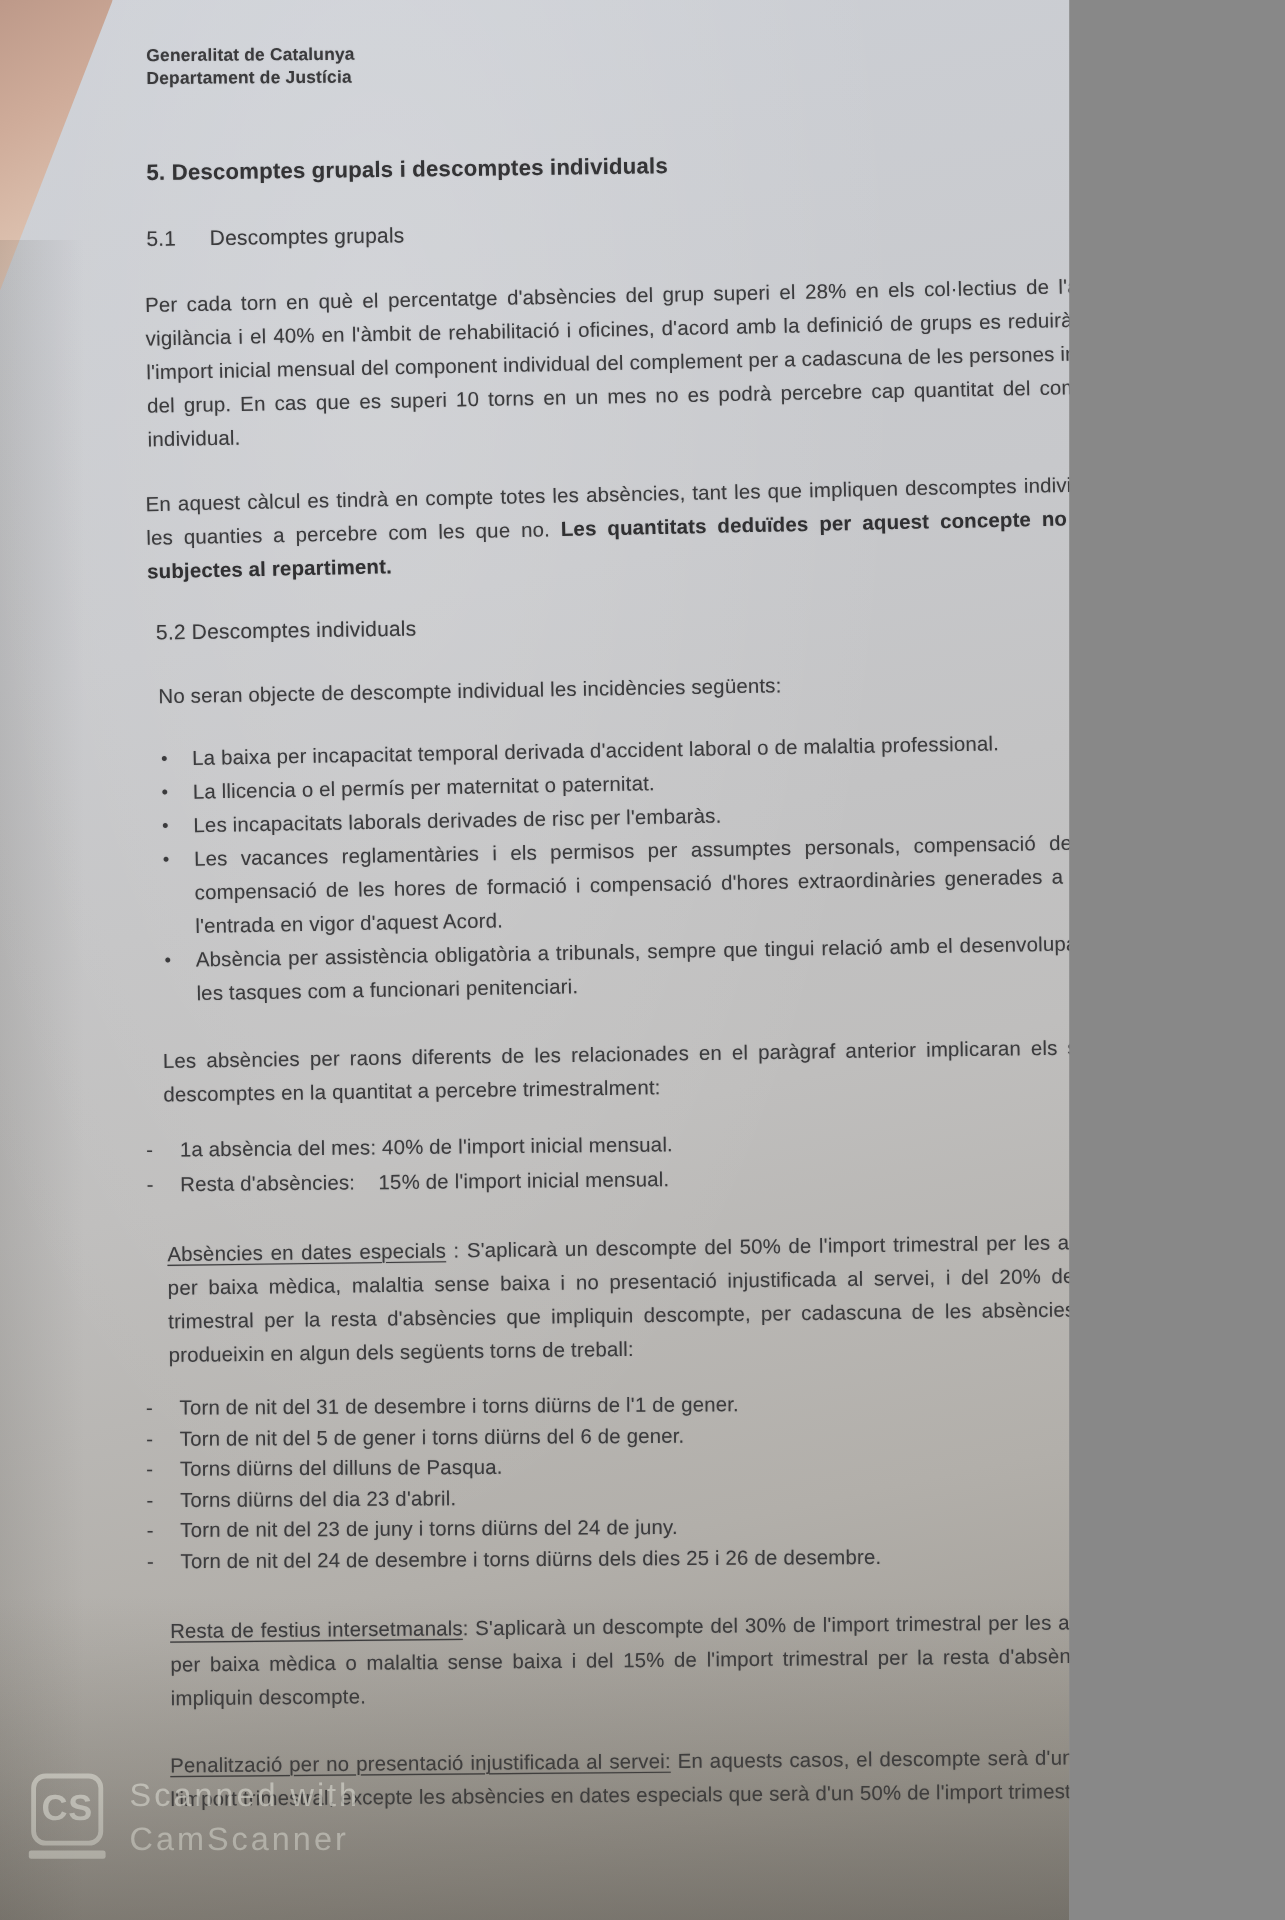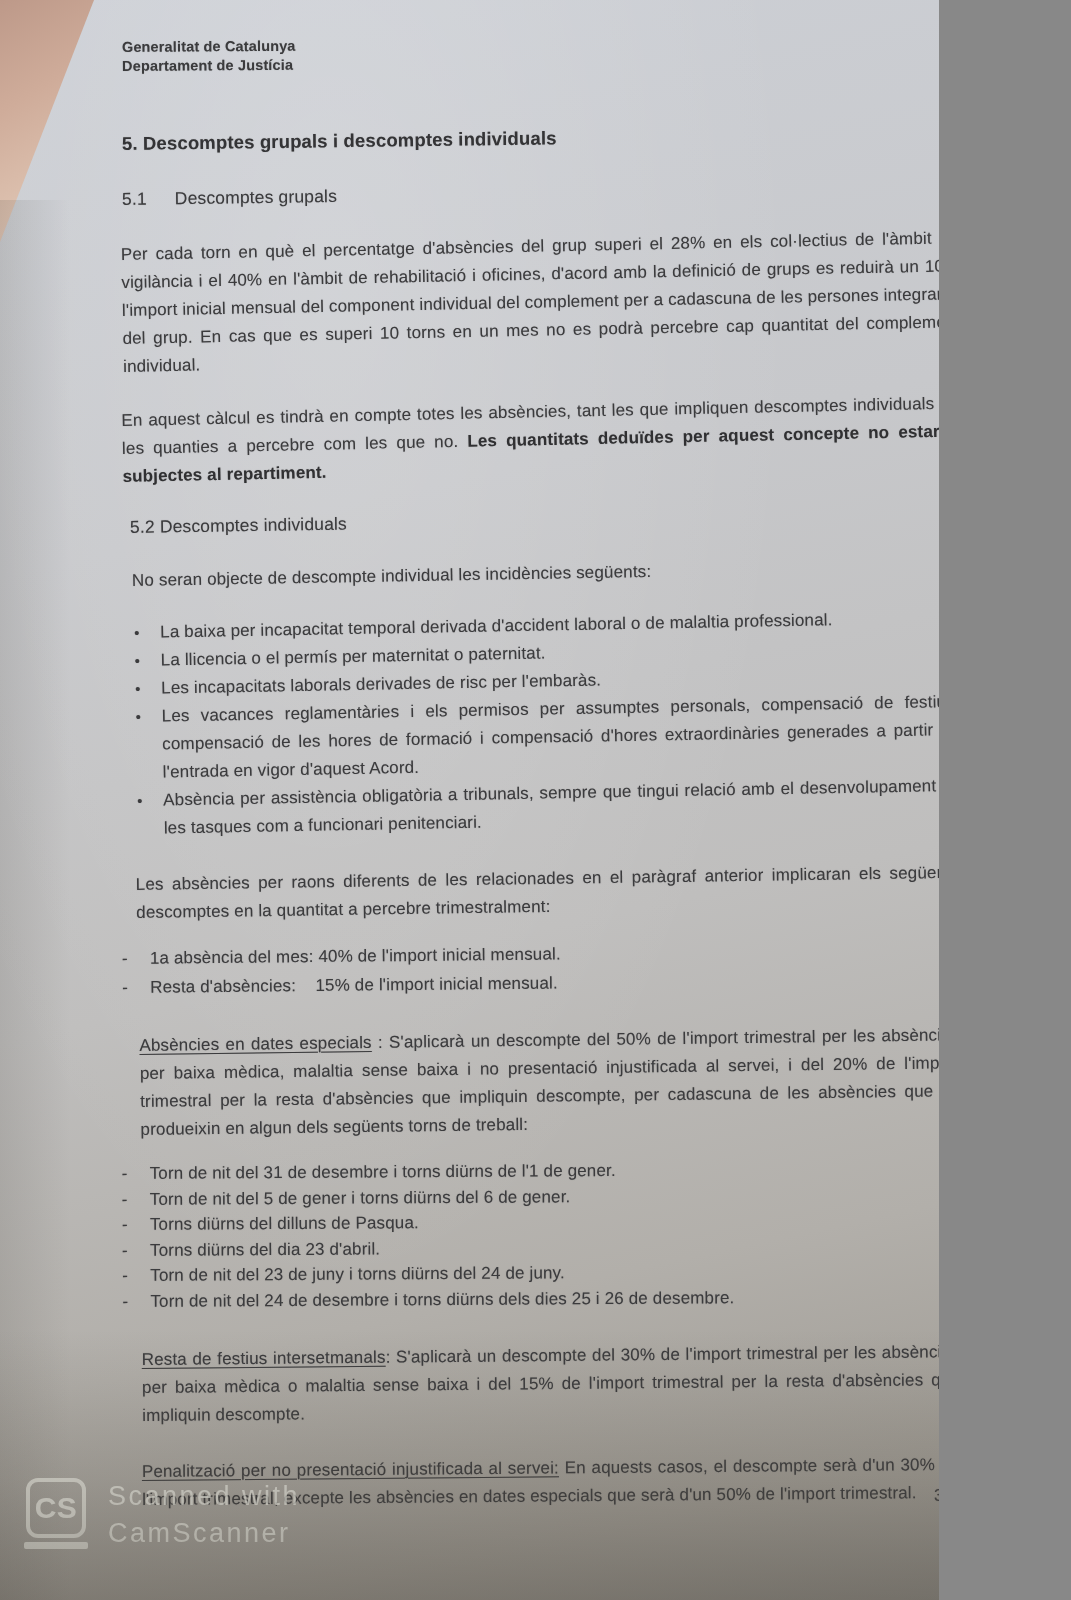--- a/index.html
+++ b/index.html
@@ -4,21 +4,20 @@
 <style>
   html,body { margin:0; padding:0; background:#888; }
   .page {
     position:relative;
     width:891px; height:1600px;
     overflow:hidden;
     font-family:"Liberation Sans", sans-serif;
     background:
       radial-gradient(ellipse at 35% 18%, rgba(255,255,255,0.16), rgba(0,0,0,0.0) 55%),
       linear-gradient(168deg, #cdd0d6 0%, #c7c8cb 32%, #bfbebd 58%, #b2afaa 78%, #a19d96 92%, #93908a 100%);
-    padding-left: 48px;
   }
   
   .corner {
     position:absolute; left:0; top:0; width:94px; height:242px;
     clip-path:polygon(0 0, 100% 0, 0 100%);
     background:linear-gradient(150deg, #bd9989 0%, #cfac9a 38%, #dcc0ae 72%, #e3cabb 100%);
     filter:drop-shadow(3px 2px 2px rgba(255,255,255,0.45));
   }
   .left-shade {
     position:absolute; left:0; top:200px; bottom:0; width:70px;

